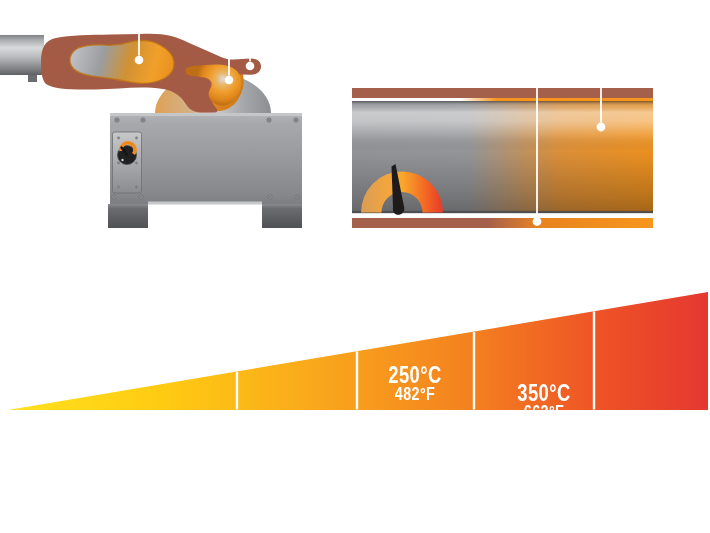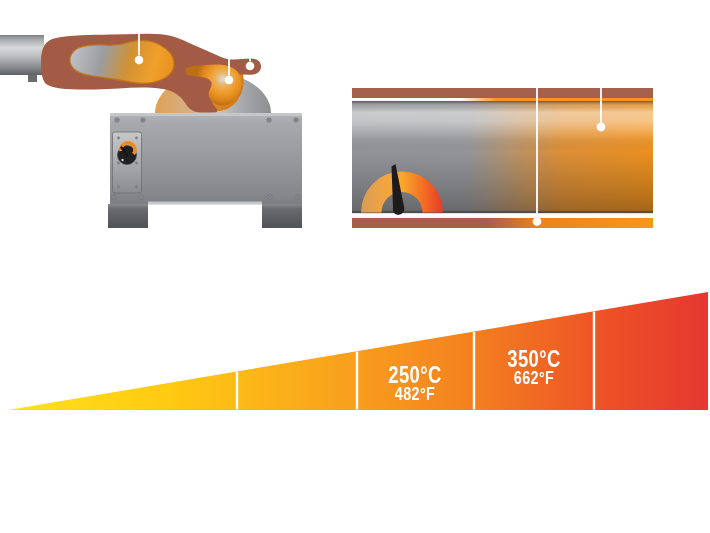--- a/index.html
+++ b/index.html
@@ -216,18 +216,18 @@
       <line x1="474" y1="332" x2="474" y2="409.5"></line>
       <line x1="594" y1="311.5" x2="594" y2="409.5"></line>
     </g>
   </g>
 </svg>
 
 <div class="temp-label" style="left:355px;bottom:130px;">
   <span class="temp-c">250°C</span>
   <span class="temp-f">482°F</span>
 </div>
-<div class="temp-label" style="left:474px;bottom:146px;">
+<div class="temp-label" style="left:474px;bottom:112px;padding-left:10px;">
   <span class="temp-c">350°C</span>
   <span class="temp-f">662°F</span>
 </div>
 
 </div>
 
 </body></html>

